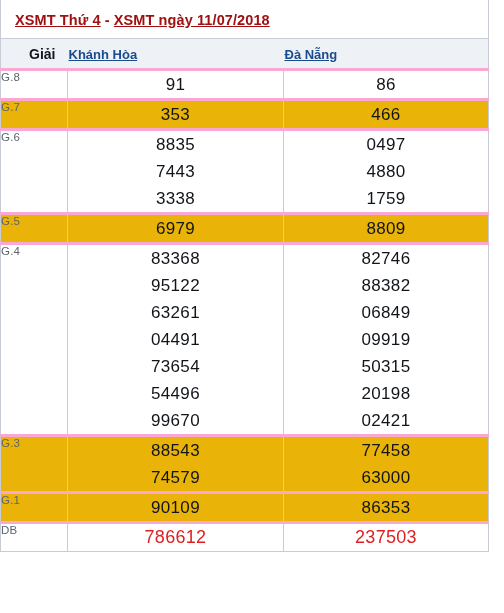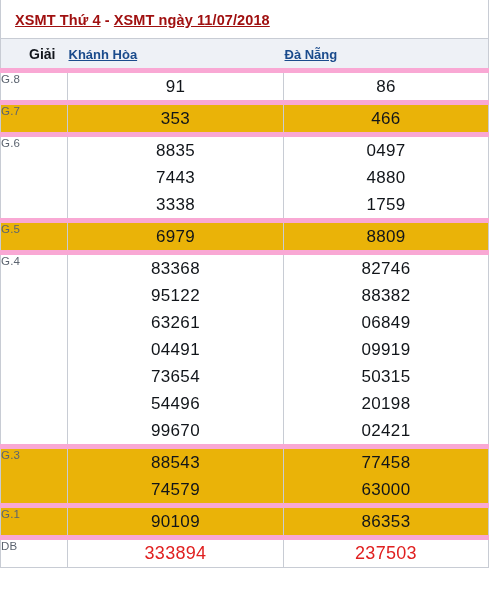--- a/index.html
+++ b/index.html
@@ -72,21 +72,21 @@
     font-size: 13px;
     font-weight: bold;
     color: #1a4b8c;
     text-decoration: underline;
   }
   .col-label { width: 67px; }
   .col-a { width: 216px; }
   .col-b { width: 205px; }
 
   .prize-row td {
-    border-top: 5px solid #f9a8d4;
+    border-top: 3px solid #f9a8d4;
     vertical-align: top;
     padding: 0;
   }
   .prize-row.shaded td { background: #eab308; }
   .prize-row.plain td { background: #ffffff; }
 
   .cell-label {
     border-right: 1px solid #c8ccd4;
     font-size: 11.5px;
     color: #5c6470;
@@ -216,21 +216,21 @@
           <td class="cell-num divider">
             <span class="num-stack num">90109</span>
           </td>
           <td class="cell-num">
             <span class="num-stack num">86353</span>
           </td>
         </tr>
         <tr class="prize-row plain">
           <td class="cell-label">DB</td>
           <td class="cell-num divider">
-            <span class="num-stack num special">333894</span>
+            <span class="num-stack num special">786612</span>
           </td>
           <td class="cell-num">
             <span class="num-stack num special">237503</span>
           </td>
         </tr>
       </tbody>
   </table>
 </div>
 
 </body></html>

